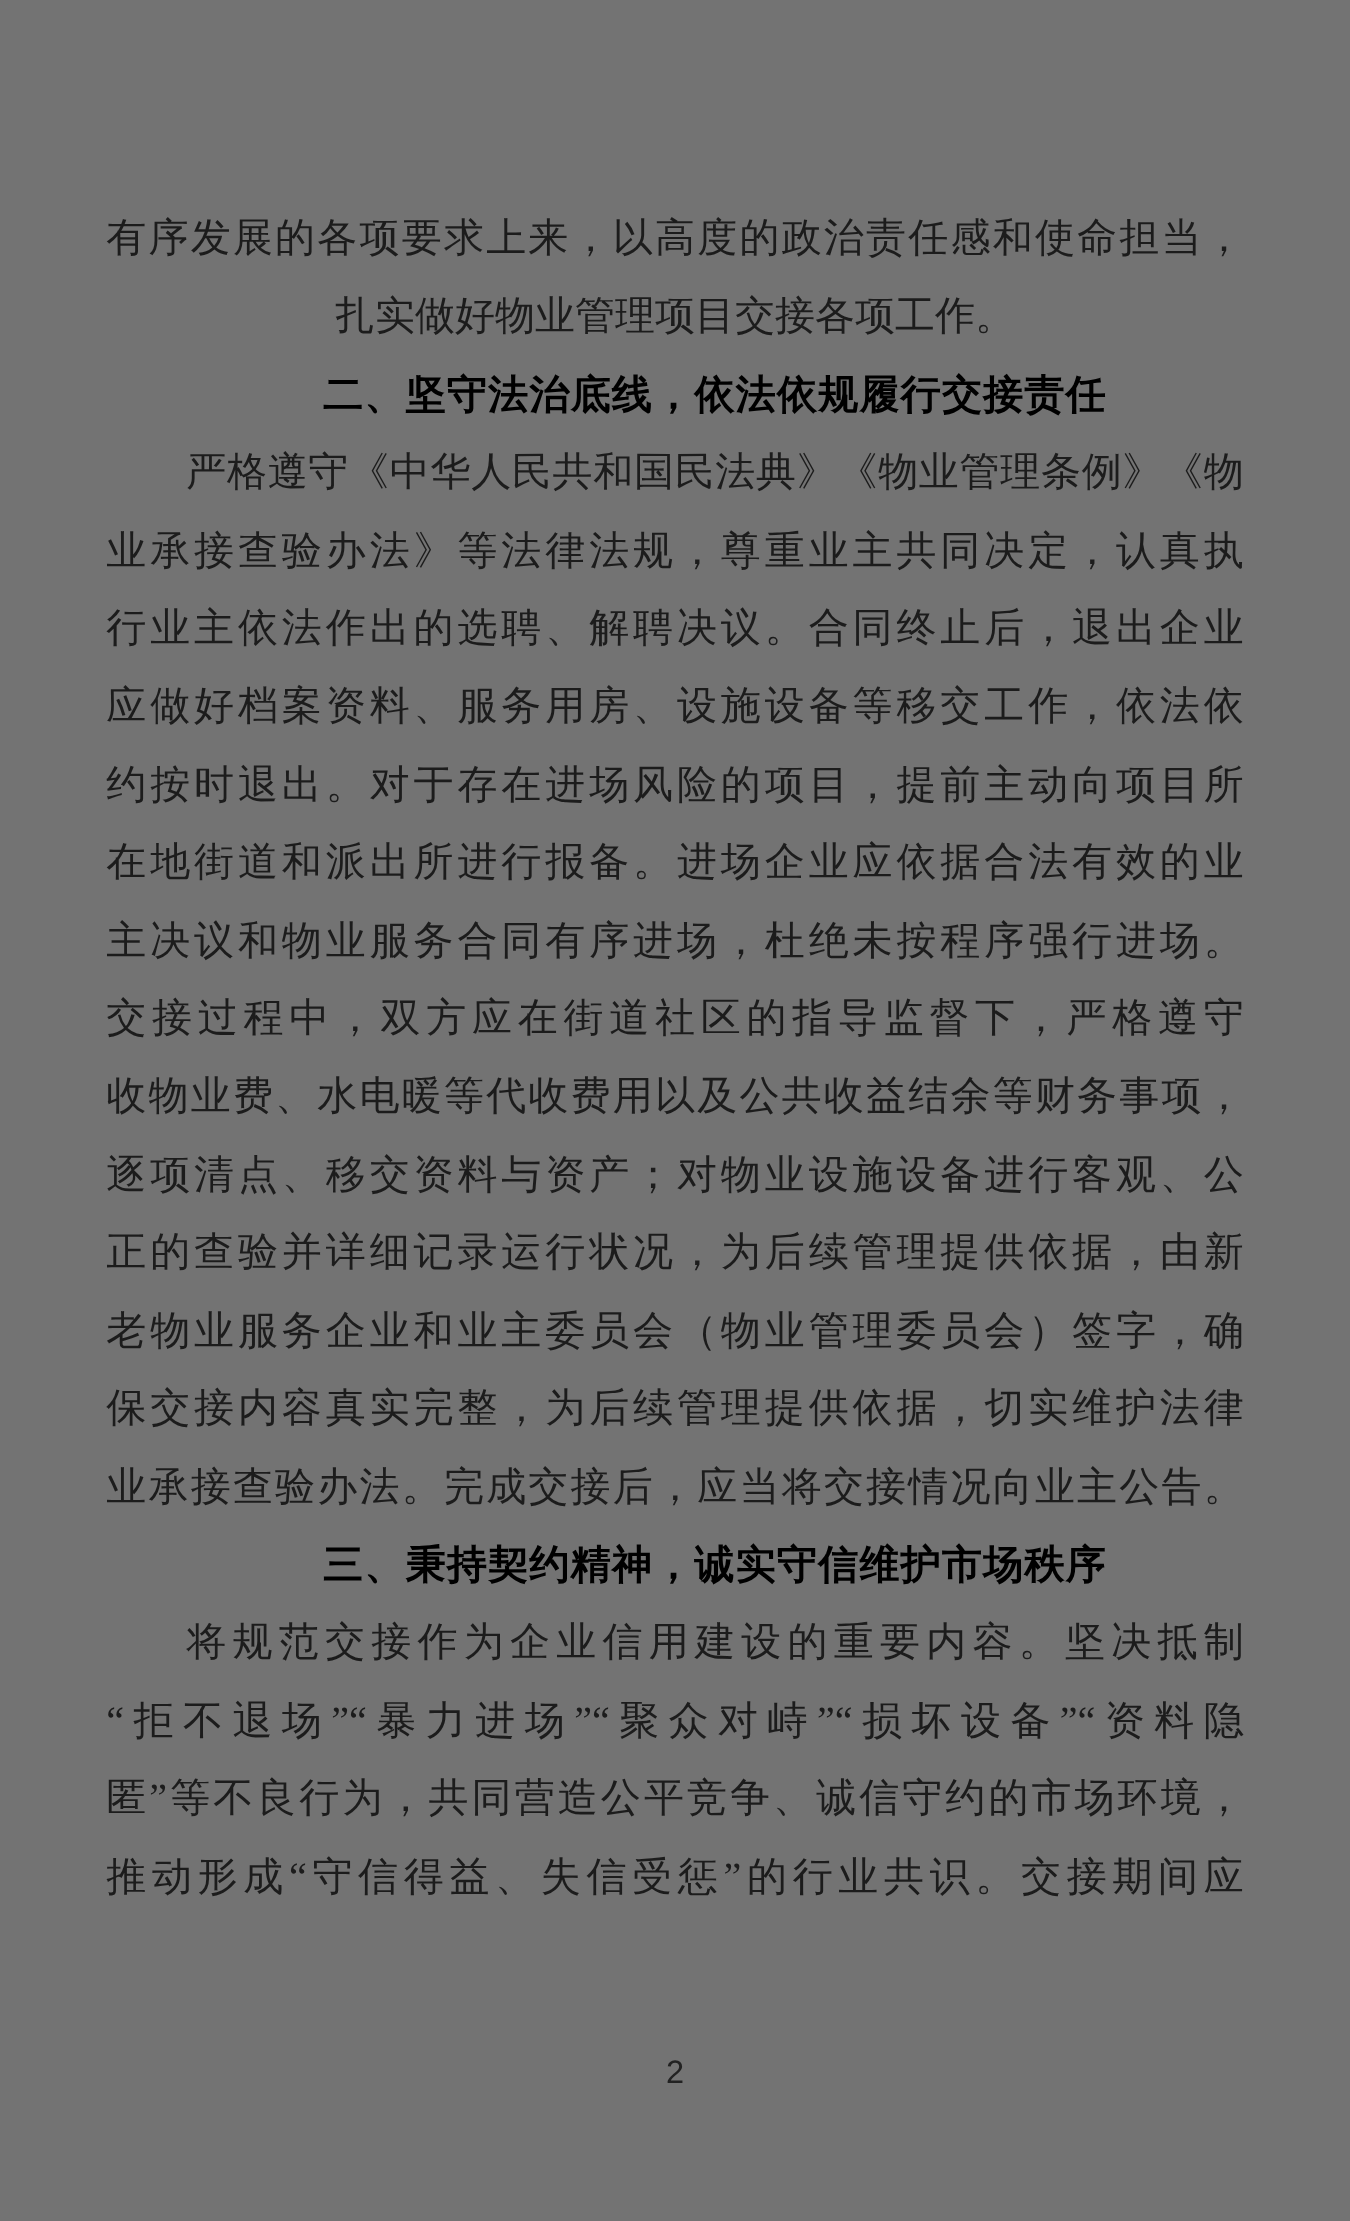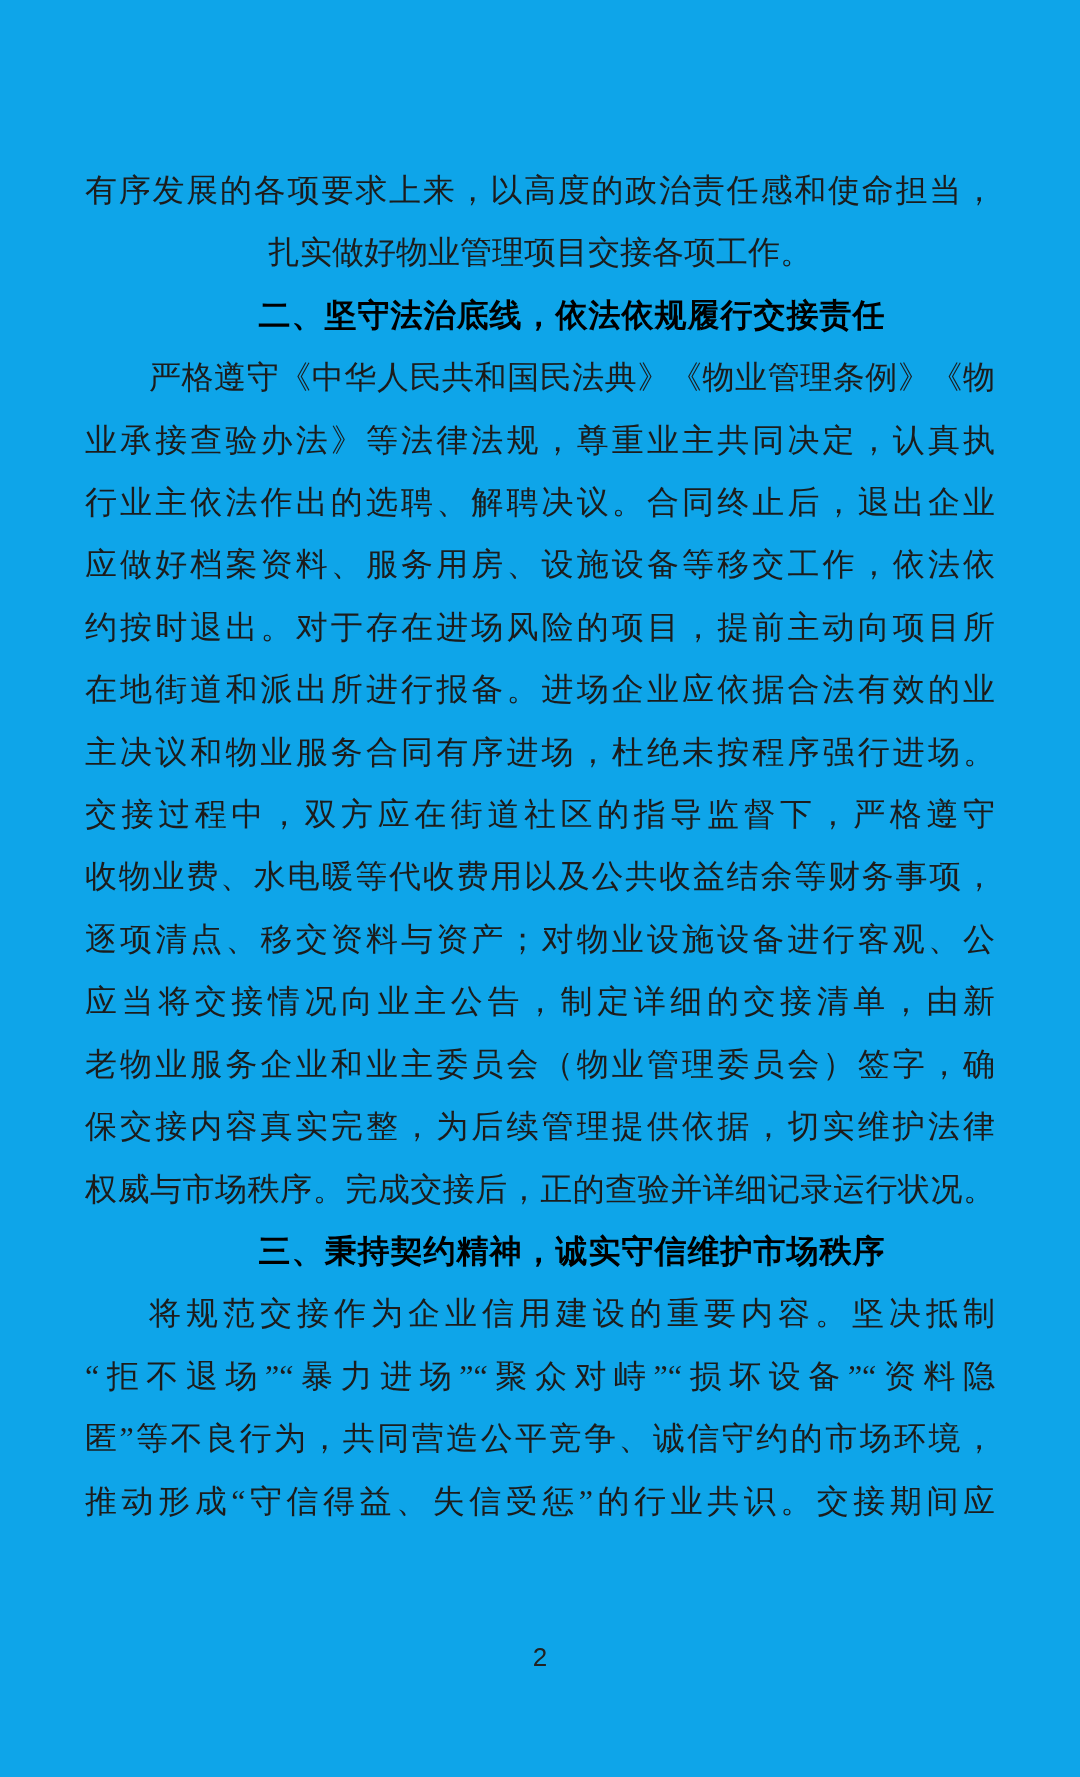--- a/index.html
+++ b/index.html
@@ -4,21 +4,21 @@
 <style>
   html, body {
     margin: 0;
     padding: 0;
     background: #ffffff;
   }
   .page {
     position: relative;
     width: 1080px;
     height: 1777px;
-    background: #0ea5e9;
+    background: #737373;
     overflow: hidden;
     font-family: "Liberation Serif", serif;
   }
   .doc-content {
     position: absolute;
     left: 85px;
     top: 159px;
     width: 910px;
   }
   .line {
@@ -71,24 +71,24 @@
       <p class="line body indent just">严格遵守《中华人民共和国民法典》《物业管理条例》《物</p>
       <p class="line body just">业承接查验办法》等法律法规，尊重业主共同决定，认真执</p>
       <p class="line body just">行业主依法作出的选聘、解聘决议。合同终止后，退出企业</p>
       <p class="line body just">应做好档案资料、服务用房、设施设备等移交工作，依法依</p>
       <p class="line body just">约按时退出。对于存在进场风险的项目，提前主动向项目所</p>
       <p class="line body just">在地街道和派出所进行报备。进场企业应依据合法有效的业</p>
       <p class="line body just">主决议和物业服务合同有序进场，杜绝未按程序强行进场。</p>
       <p class="line body just">交接过程中，双方应在街道社区的指导监督下，严格遵守</p>
       <p class="line body just">收物业费、水电暖等代收费用以及公共收益结余等财务事项，</p>
       <p class="line body just">逐项清点、移交资料与资产；对物业设施设备进行客观、公</p>
-      <p class="line body just">应当将交接情况向业主公告，制定详细的交接清单，由新</p>
+      <p class="line body just">正的查验并详细记录运行状况，为后续管理提供依据，由新</p>
       <p class="line body just">老物业服务企业和业主委员会（物业管理委员会）签字，确</p>
       <p class="line body just">保交接内容真实完整，为后续管理提供依据，切实维护法律</p>
-      <p class="line body just">权威与市场秩序。完成交接后，正的查验并详细记录运行状况。</p>
+      <p class="line body just">业承接查验办法。完成交接后，应当将交接情况向业主公告。</p>
       <p class="line heading indent">三、秉持契约精神，诚实守信维护市场秩序</p>
       <p class="line body indent just">将规范交接作为企业信用建设的重要内容。坚决抵制</p>
       <p class="line body just">“拒不退场”“暴力进场”“聚众对峙”“损坏设备”“资料隐</p>
       <p class="line body just">匿”等不良行为，共同营造公平竞争、诚信守约的市场环境，</p>
       <p class="line body just">推动形成“守信得益、失信受惩”的行业共识。交接期间应</p>
     </div>
 
   <div class="page-footer">
     <span class="page-number">2</span>
   </div>

